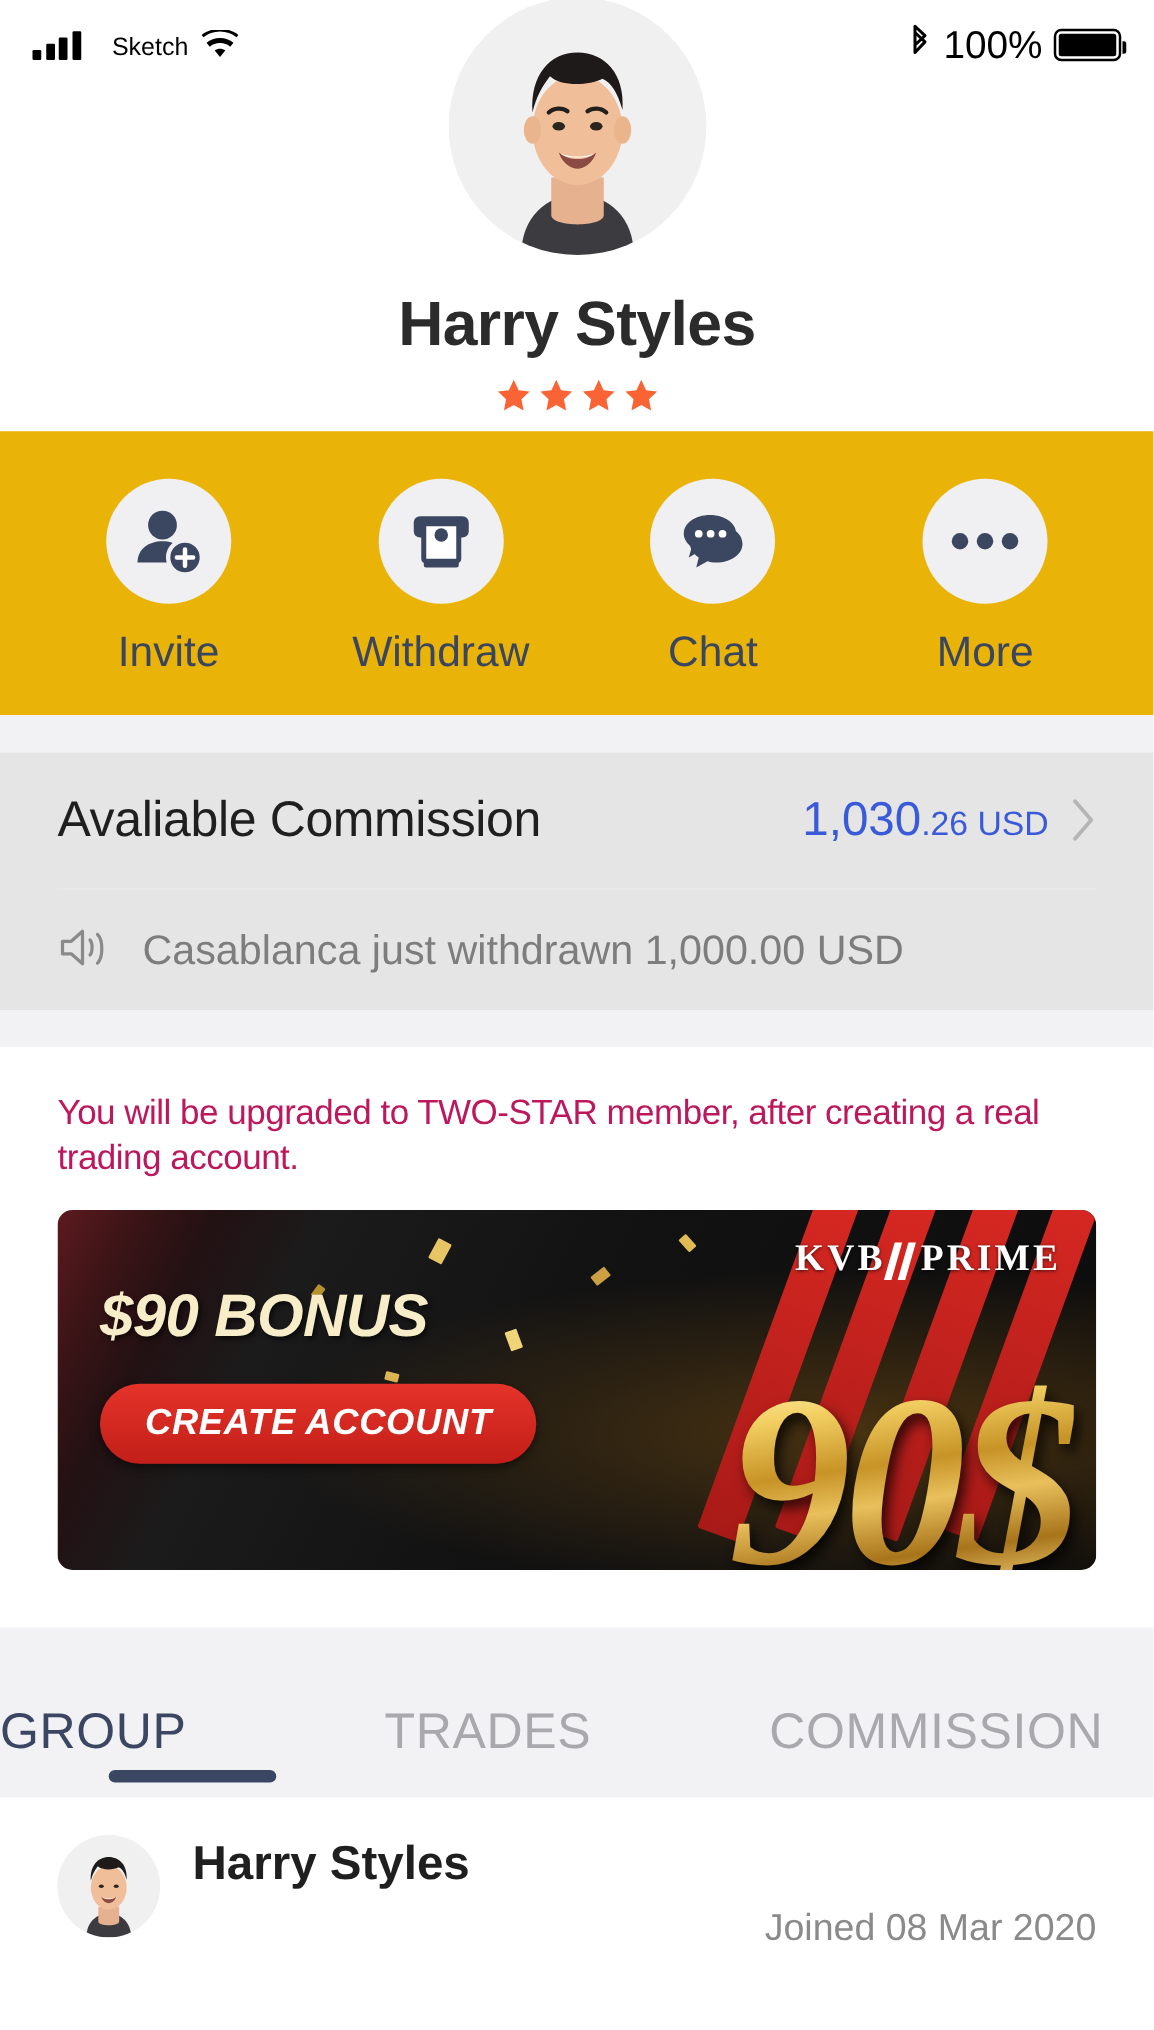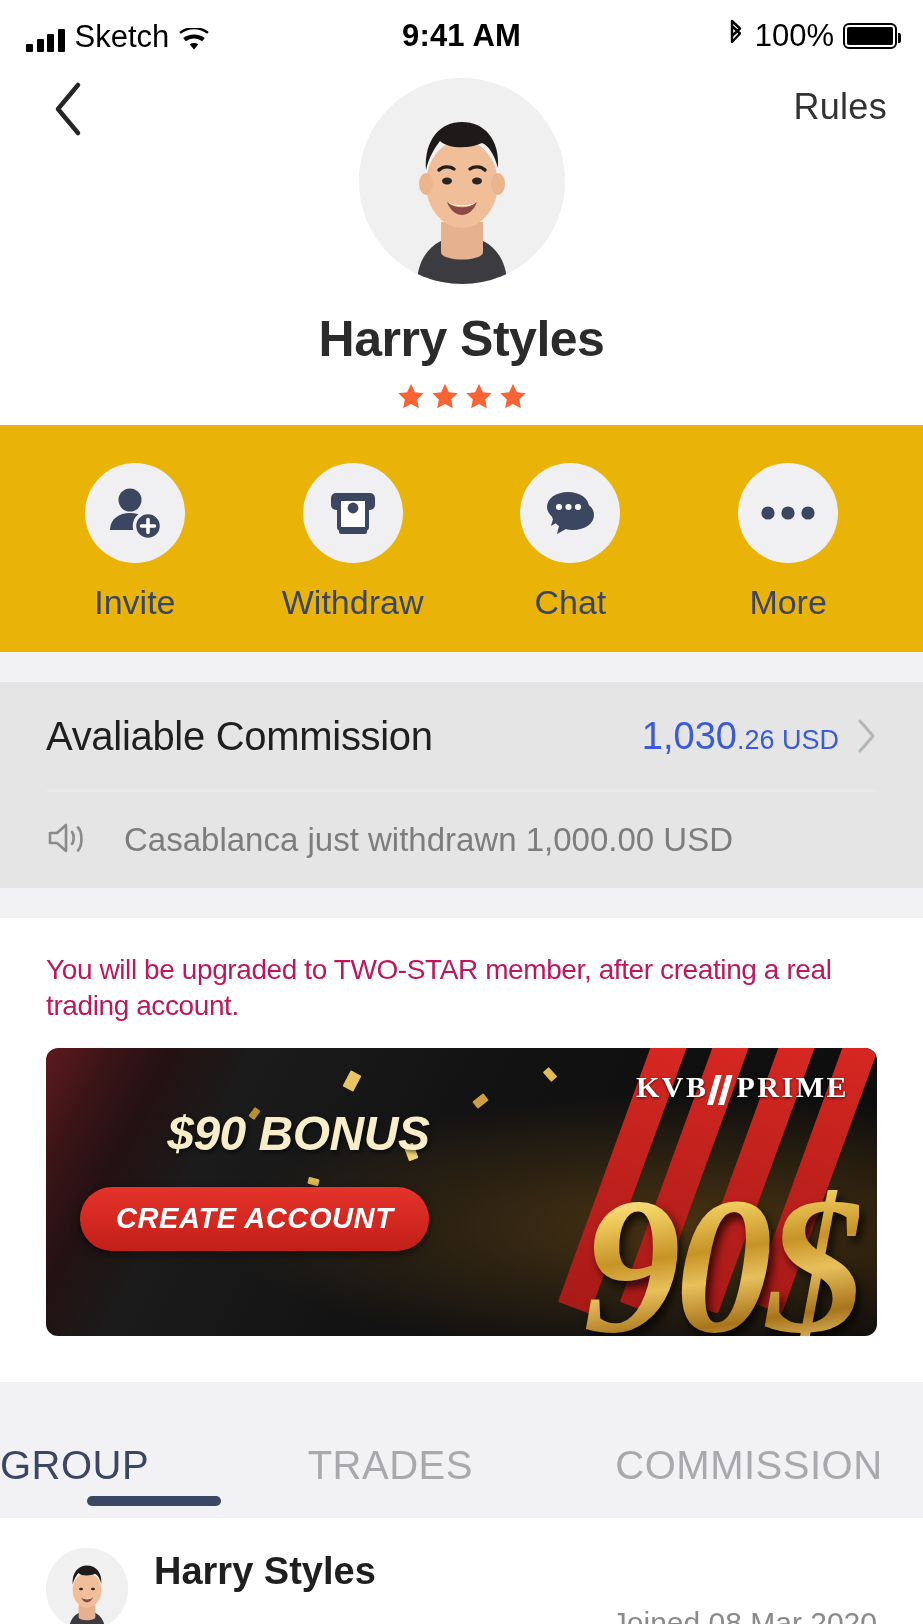--- a/index.html
+++ b/index.html
@@ -19,21 +19,21 @@
   }
   .sb-left { display: flex; align-items: flex-end; gap: 10px; flex: 1; }
   .sb-center { flex: 0 0 auto; font-size: 31px; font-weight: 600; letter-spacing: .2px; }
   .sb-right { display: flex; align-items: center; justify-content: flex-end; gap: 9px; flex: 1; }
   .sig { display: flex; align-items: flex-end; gap: 3.5px; height: 24px; }
   .sig i { display: block; width: 7px; background: #000; border-radius: 1px; }
   .sig i:nth-child(1) { height: 8px; }
   .sig i:nth-child(2) { height: 13px; }
   .sig i:nth-child(3) { height: 18px; }
   .sig i:nth-child(4) { height: 23px; }
-  .carrier { font-size: 31px; font-weight: 500; line-height: 1; }
+  .carrier { font-size: 20px; font-weight: 500; line-height: 1; margin-left: 15px; }
   .wifi { width: 30px; height: 24px; position: relative; }
   .pct { font-size: 31px; font-weight: 500; }
   .batt {
     width: 54px; height: 26px; border: 2.5px solid #000; border-radius: 6px;
     position: relative; padding: 2px;
   }
   .batt > span { display: block; width: 100%; height: 100%; background: #000; border-radius: 2px; }
   .batt:after {
     content: ""; position: absolute; right: -6px; top: 8px;
     width: 3.5px; height: 10px; background: #000; border-radius: 0 2px 2px 0;
@@ -81,21 +81,21 @@
   .commission-row {
     display: flex; align-items: center; height: 108px;
   }
   .commission-label { font-size: 40px; color: #1f1f1f; flex: 1; letter-spacing: -.3px; }
   .commission-value { color: #3a5bd9; display: flex; align-items: baseline; }
   .cv-big { font-size: 38px; }
   .cv-small { font-size: 27px; }
   .chevron-right { margin-left: 18px; display: flex; align-items: center; }
   .divider { height: 2px; background: #e8e8e8; }
 
-  .notice-row { display: flex; align-items: center; height: 96px; gap: 34px; }
+  .notice-row { display: flex; align-items: center; height: 96px; gap: 24px; }
   .notice-text { font-size: 33px; color: #7d7d7d; }
 
   
   .upgrade { background: #fff; padding: 34px 46px 0; }
   .upgrade-text { font-size: 28px; line-height: 1.28; color: #be185d; letter-spacing: -.4px; }
 
   
   .banner-wrap { background: #fff; padding: 24px 46px 46px; }
   .banner {
     position: relative; height: 288px; border-radius: 12px; overflow: hidden;
@@ -127,21 +127,21 @@
   .banner-90 {
     position: absolute; right: 18px; bottom: -10px; z-index: 3;
     font-size: 196px; font-weight: bold; font-style: italic; line-height: .82;
     letter-spacing: -6px;
     background: linear-gradient(172deg, #fdf0b0 0%, #f3d063 18%, #c79326 42%, #e8c05c 58%, #a8741b 80%, #f0d078 100%);
     -webkit-background-clip: text; background-clip: text; color: transparent;
     text-shadow: 0 0 0 rgba(0,0,0,0);
     filter: drop-shadow(4px 6px 5px rgba(0,0,0,.75));
     font-family: Liberation Serif, serif;
   }
-  .banner-left { position: absolute; left: 34px; top: 58px; z-index: 5; text-align: right; }
+  .banner-left { position: absolute; left: 34px; top: 58px; z-index: 5; }
   .bonus-title {
     font-size: 48px; font-weight: bold; font-style: italic; color: #f7eec9;
     letter-spacing: -.5px; text-shadow: 2px 2px 4px rgba(0,0,0,.6);
   }
   .bonus-sub {
     margin-top: 12px; font-size: 26px; font-style: italic; color: #f2f2f2;
     line-height: 1.26; text-shadow: 1px 1px 3px rgba(0,0,0,.7);
   }
   .create-btn {
     margin-top: 26px; display: inline-flex; align-items: center; justify-content: center;
@@ -205,30 +205,20 @@
           <path d="M6 7l8 7.5L6 23V2l8 7.5L6 17" stroke="#000" stroke-width="2.4" fill="none" stroke-linejoin="round"></path>
         </svg>
       </span>
       <span class="pct">100%</span>
       <span class="batt">
           <span></span>
         </span>
     </div>
   </div>
 
-  <div class="navbar">
-    <div class="back-btn">
-      <span>
-        <svg width="36" height="56" viewBox="0 0 36 56">
-          <path d="M28 4L8 28l20 24" stroke="#262626" stroke-width="4.5" fill="none" stroke-linecap="round" stroke-linejoin="round"></path>
-        </svg>
-      </span>
-    </div>
-    <div class="rules-btn">Rules</div>
-  </div>
 
   <div class="profile">
     <div class="avatar-wrap">
       <svg width="206" height="206" viewBox="0 0 206 206">
         <rect width="206" height="206" fill="#f0f0f0"></rect>
         <g transform="translate(0,6)">
           <path d="M58 200c0-30 20-48 45-48s45 18 45 48z" fill="#3b3b40"></path>
           <path d="M82 138h42v30c0 10-42 10-42 0z" fill="#e6b18e"></path>
           <ellipse cx="103" cy="100" rx="36" ry="44" fill="#f0bf99"></ellipse>
           <ellipse cx="67" cy="100" rx="7" ry="11" fill="#eab58d"></ellipse>

